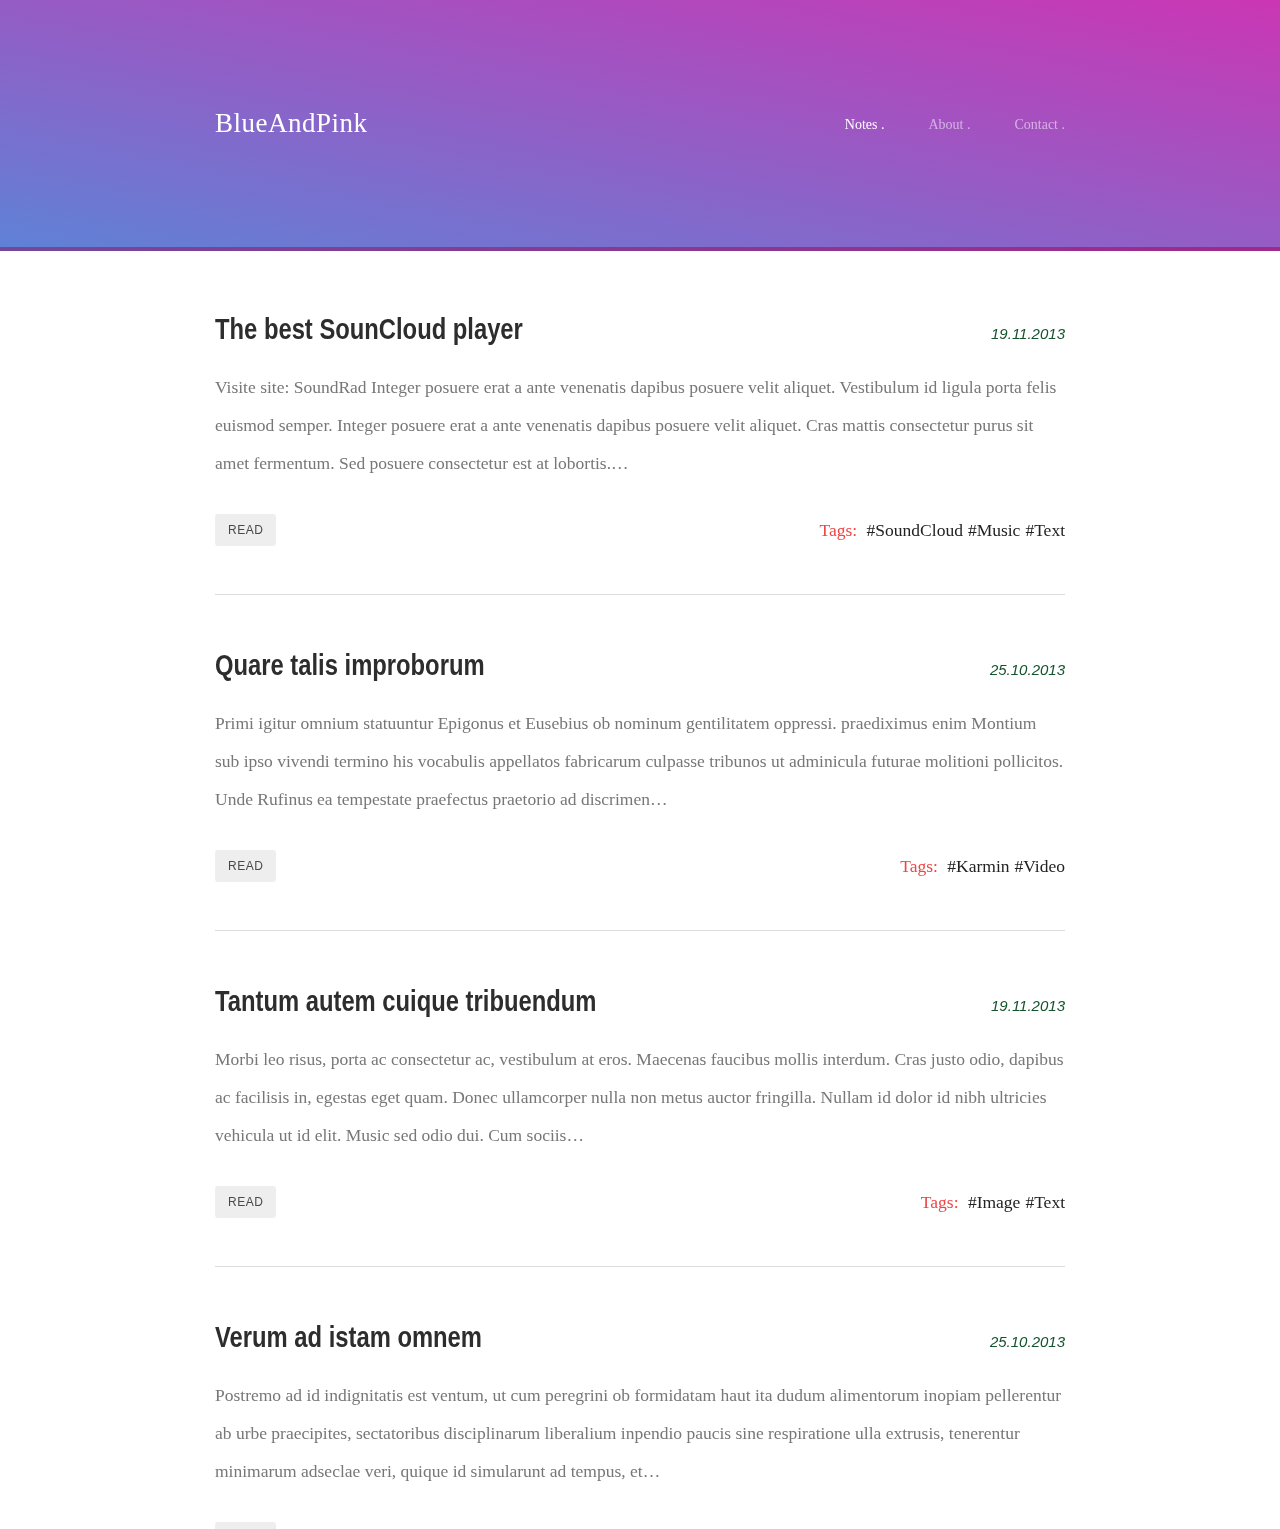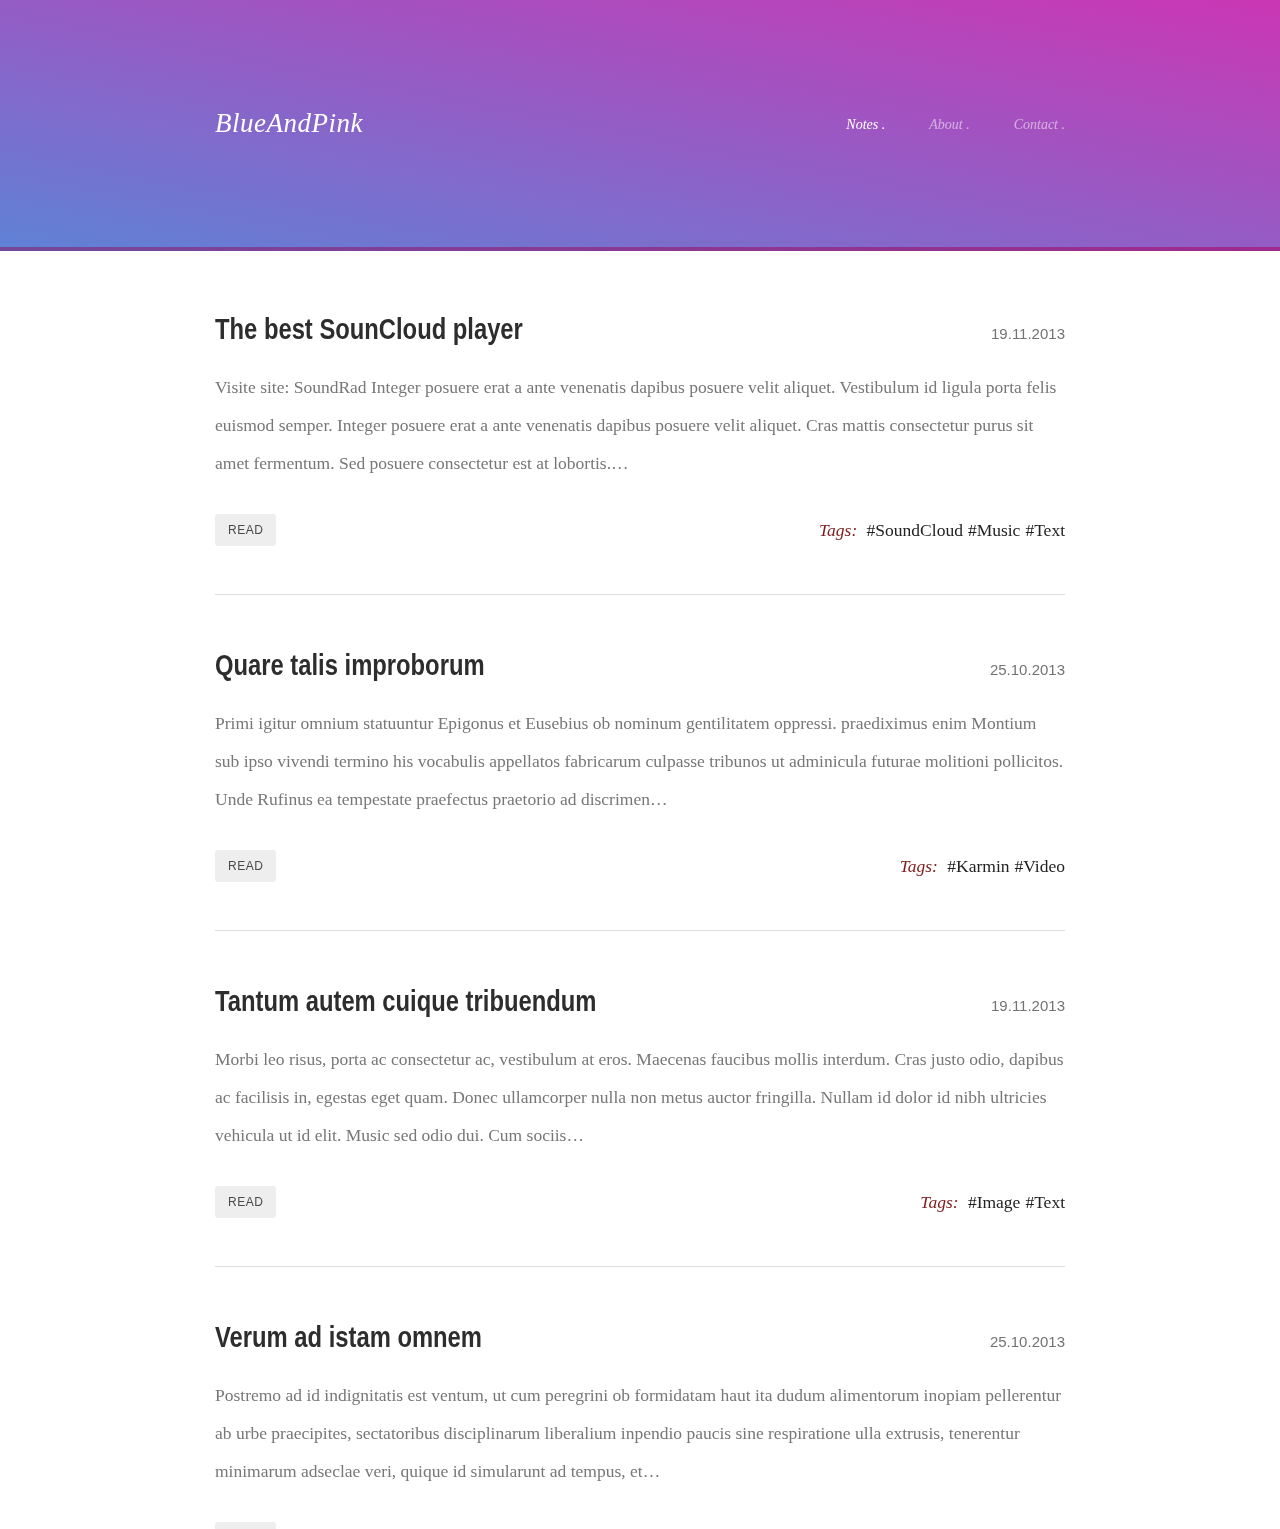--- a/index.html
+++ b/index.html
@@ -20,21 +20,21 @@
     font-family:"Liberation Serif", serif;
   }
   
   .site-header{
     height:251px;
     background:linear-gradient(to top right, var(--grad-start), var(--grad-end));
     border-bottom:4px solid rgba(0,0,0,0.22);
   }
   .header-inner{
     width:850px;margin:0 auto;height:100%;
-    display:flex;justify-content:space-between;align-items:center;font-style:italic;
+    display:flex;justify-content:space-between;align-items:center;
   }
   .site-title{
     color:#ffffff;
     font-size:27px;
     font-weight:400;
     font-family:"Liberation Serif", serif;
     letter-spacing:0.5px;
   }
   .site-nav a{
     text-decoration:none;
@@ -57,22 +57,23 @@
     font-size:29px;
     color:var(--text-dark);
     transform:scaleX(0.82);
     transform-origin:0 50%;
     white-space:nowrap;
     letter-spacing:0;
     cursor:pointer;
   }
   .post-date{
     font-family:"Liberation Sans", sans-serif;
+    font-style:italic;
     font-size:15px;
-    color:#737373;
+    color:#14532d;
     flex-shrink:0;
   }
   .post-excerpt{
     margin-top:22px;
     font-size:17.5px;
     line-height:38px;
     color:var(--text-body);
   }
   .post-foot{
     margin-top:32px;
@@ -85,21 +86,21 @@
     font-family:"Liberation Sans", sans-serif;
     font-weight:400;
     font-size:12px;
     letter-spacing:0.5px;
     padding:9px 13px;
     border-radius:3px;
     text-decoration:none;
     cursor:pointer;
   }
   .tags{font-size:17.5px;color:var(--text-muted);}
-  .tags .tag-label{color:#7f1d1d;font-style:italic;}
+  .tags .tag-label{color:#ef4444;}
   .tags a{
     color:#222222;
     text-decoration:none;
     margin-left:5px;
   }
   
   .site-footer{padding-top:52px;padding-bottom:26px;}
   .footer-line{width:213px;height:2px;background:var(--divider);}
   .copyright{
     margin-top:27px;

